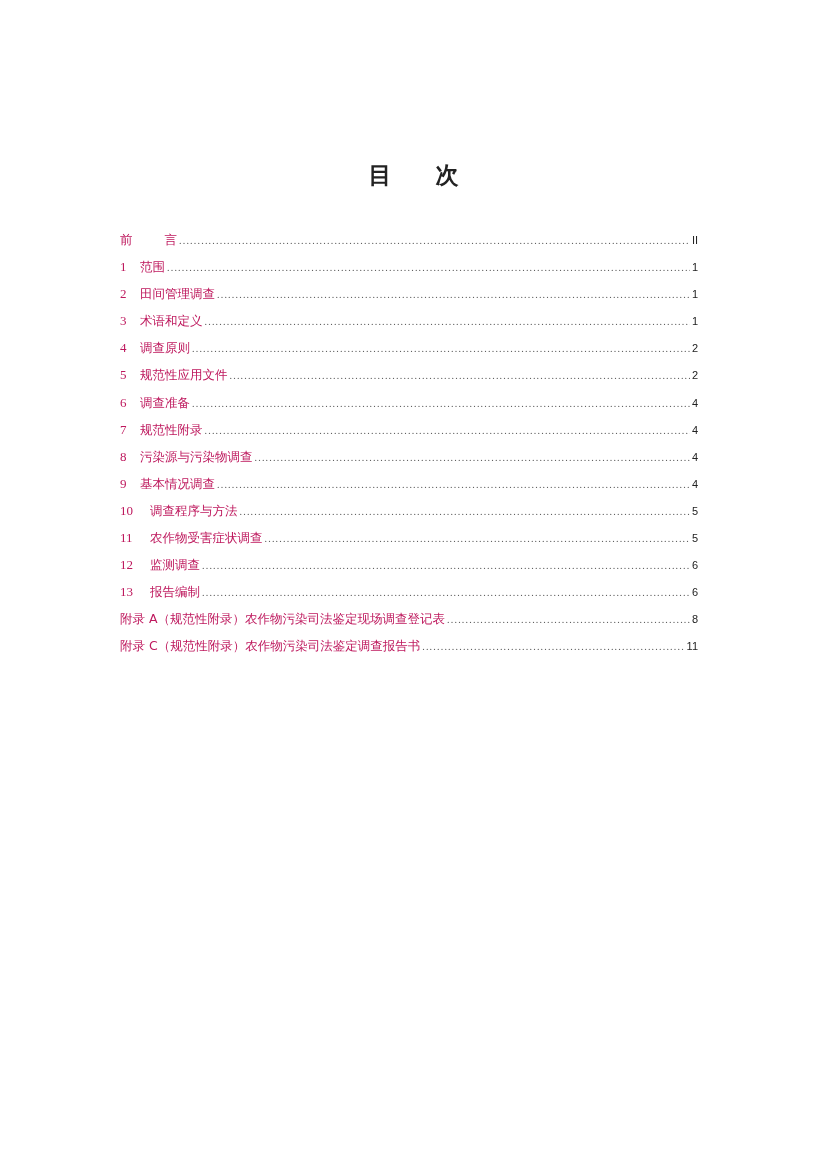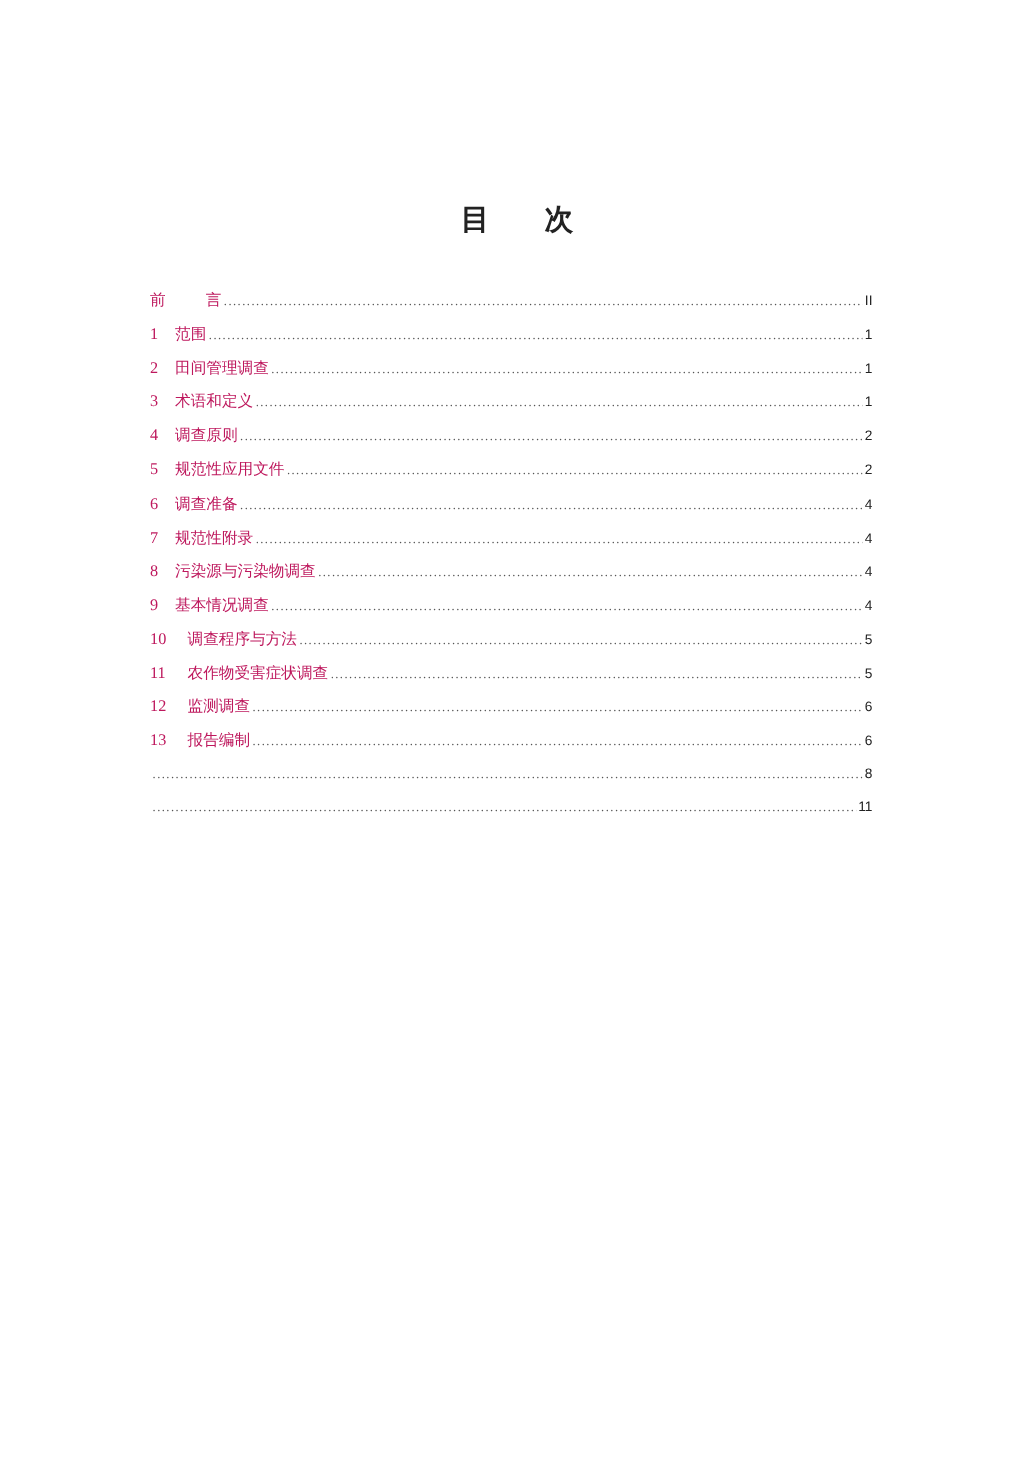--- a/index.html
+++ b/index.html
@@ -136,23 +136,25 @@
     <span class="toc-page">6</span>
   </div>
 
   <div class="toc-row">
     <span class="toc-label"><span class="toc-num num-w">13</span><span>报告编制</span></span>
     <span class="toc-leader"></span>
     <span class="toc-page">6</span>
   </div>
 
   <div class="toc-row">
+    <span class="toc-label">附录 A（规范性附录）农作物污染司法鉴定现场调查登记表</span>
     <span class="toc-leader"></span>
     <span class="toc-page">8</span>
   </div>
 
 
   <div class="toc-row">
+    <span class="toc-label">附录 C（规范性附录）农作物污染司法鉴定调查报告书</span>
     <span class="toc-leader"></span>
     <span class="toc-page">11</span>
   </div>
 
 </div>
 
 </body></html>

